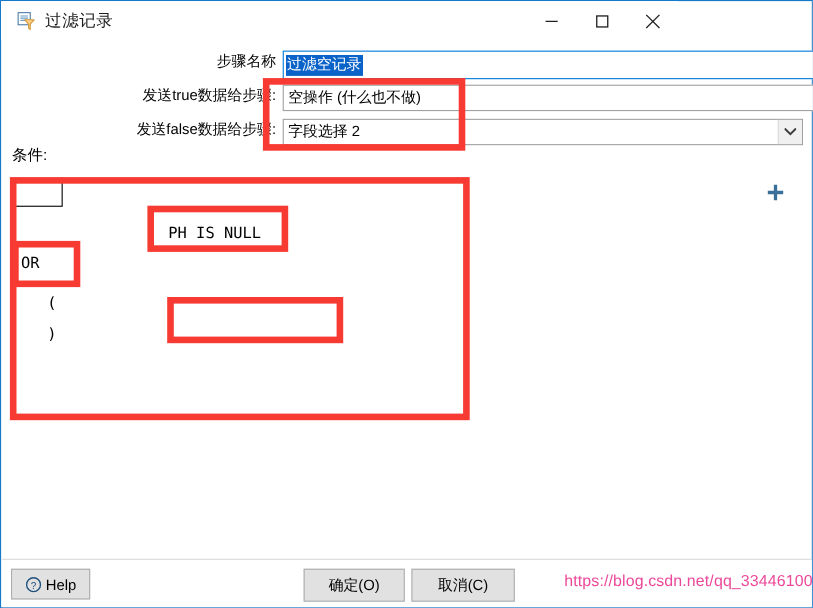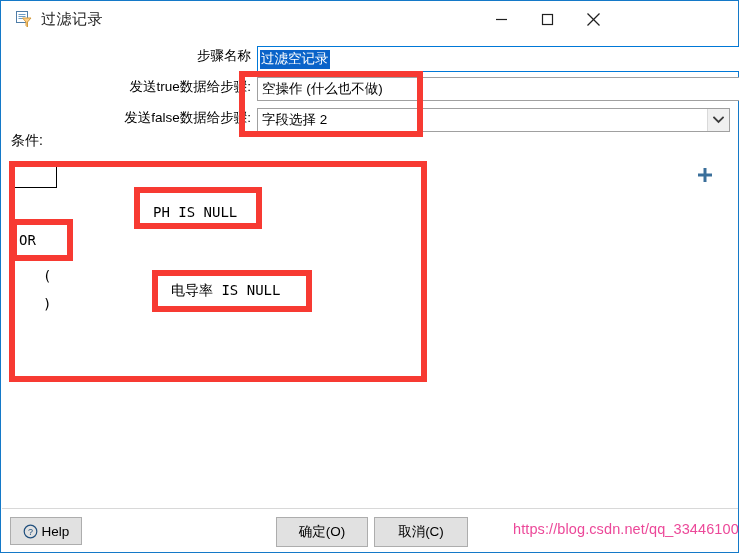--- a/index.html
+++ b/index.html
@@ -327,21 +327,20 @@
 
   <div id="conditions-label">条件:</div>
 
   <div id="conditions-panel">
     <div id="cond-empty-box"></div>
   </div>
 
   <div class="cond-token" style="left:152px; top:203px;">PH IS NULL</div>
   <div class="cond-token" style="left:18px;  top:231px;">OR</div>
   <div class="cond-token" style="left:42px;  top:267px;">(</div>
-  <div class="cond-token" style="left:170px; top:281px;">电导率 IS NULL</div>
   <div class="cond-token" style="left:42px;  top:295px;">)</div>
 
   <div id="add-condition-btn">
     <svg width="20" height="20" viewBox="0 0 20 20">
       <line x1="10" y1="3" x2="10" y2="17" stroke="#3a6f9a" stroke-width="3"></line>
       <line x1="3" y1="10" x2="17" y2="10" stroke="#3a6f9a" stroke-width="3"></line>
     </svg>
   </div>
 
   <div class="anno" style="left:238px; top:70px;  width:184px; height:66px;"></div>

